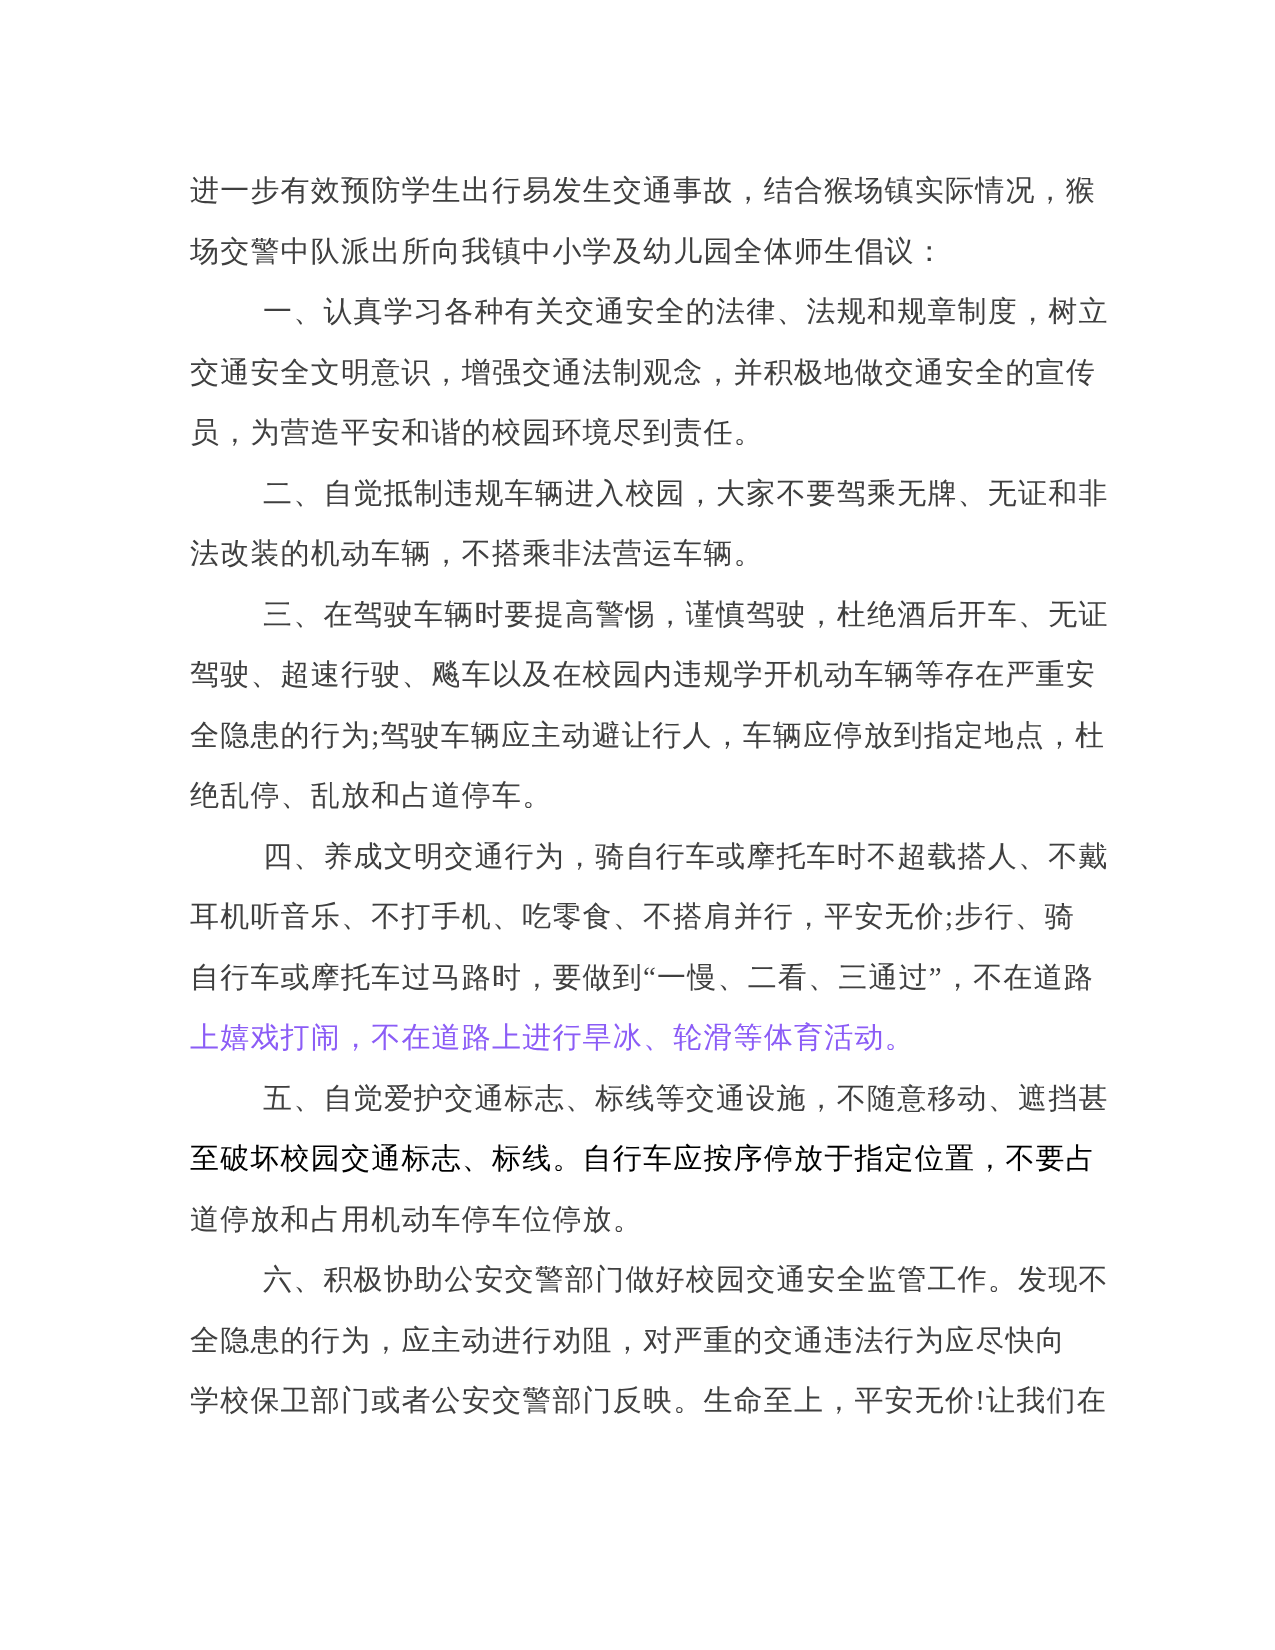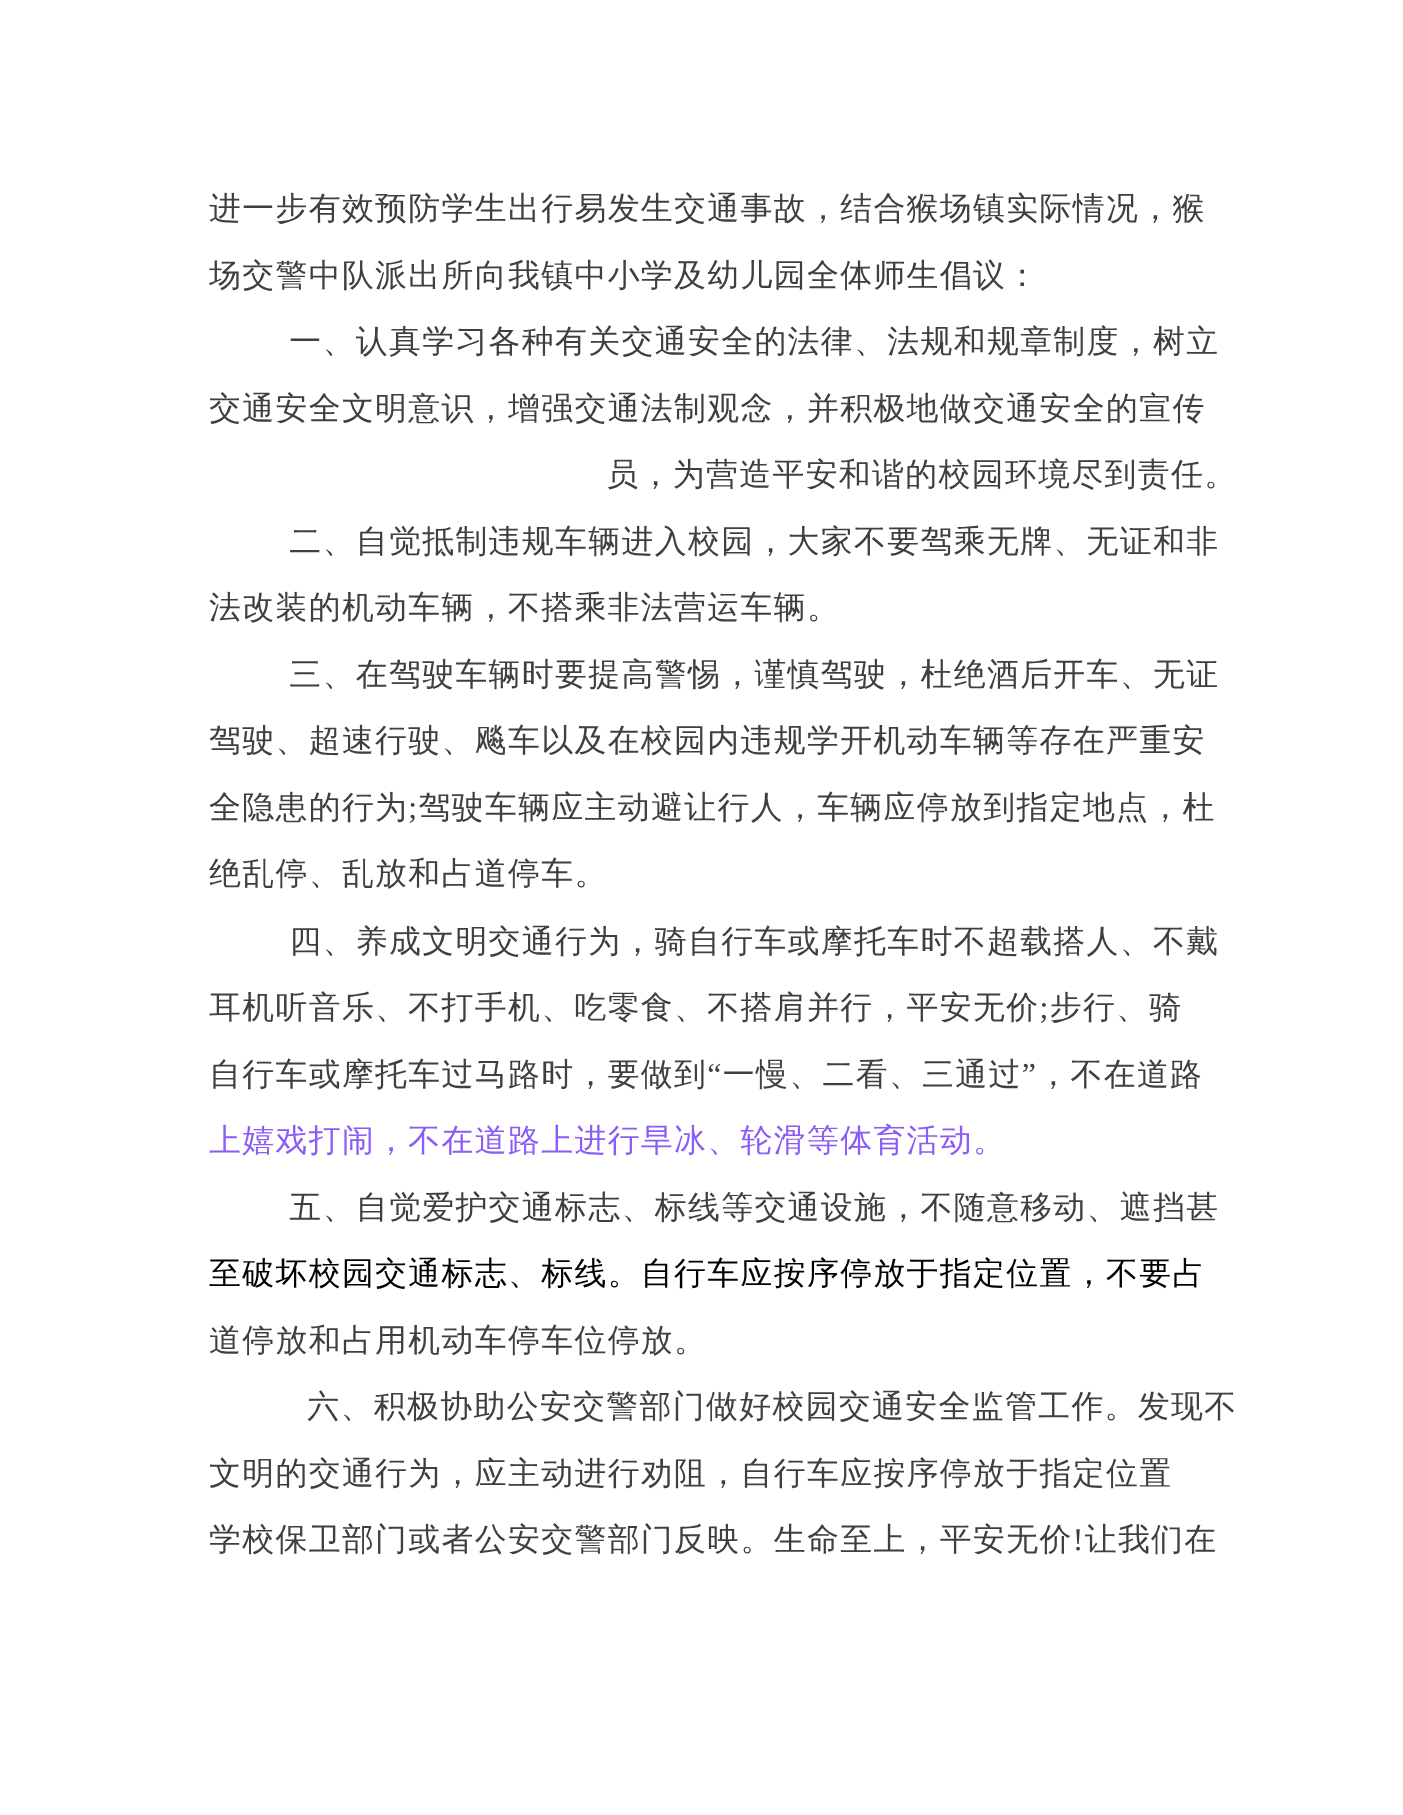--- a/index.html
+++ b/index.html
@@ -36,31 +36,31 @@
 </style>
 </head>
 <body>
 
 <div class="page" style="background: rgb(255, 255, 255);">
   <div class="text-block">
       <div class="line" style="color: rgb(63, 63, 63);">进一步有效预防学生出行易发生交通事故，结合猴场镇实际情况，猴</div>
       <div class="line" style="color: rgb(63, 63, 63);">场交警中队派出所向我镇中小学及幼儿园全体师生倡议：</div>
       <div class="line indent" style="color: rgb(63, 63, 63);">一、认真学习各种有关交通安全的法律、法规和规章制度，树立</div>
       <div class="line" style="color: rgb(63, 63, 63);">交通安全文明意识，增强交通法制观念，并积极地做交通安全的宣传</div>
-      <div class="line" style="color: rgb(63, 63, 63); text-align: right;">员，为营造平安和谐的校园环境尽到责任。</div>
+      <div class="line" style="color: rgb(63, 63, 63);">员，为营造平安和谐的校园环境尽到责任。</div>
       <div class="line indent" style="color: rgb(63, 63, 63);">二、自觉抵制违规车辆进入校园，大家不要驾乘无牌、无证和非</div>
       <div class="line" style="color: rgb(63, 63, 63);">法改装的机动车辆，不搭乘非法营运车辆。</div>
       <div class="line indent" style="color: rgb(63, 63, 63);">三、在驾驶车辆时要提高警惕，谨慎驾驶，杜绝酒后开车、无证</div>
       <div class="line" style="color: rgb(63, 63, 63);">驾驶、超速行驶、飚车以及在校园内违规学开机动车辆等存在严重安</div>
       <div class="line" style="color: rgb(63, 63, 63);">全隐患的行为;驾驶车辆应主动避让行人，车辆应停放到指定地点，杜</div>
       <div class="line" style="color: rgb(63, 63, 63);">绝乱停、乱放和占道停车。</div>
       <div class="line indent" style="color: rgb(63, 63, 63);">四、养成文明交通行为，骑自行车或摩托车时不超载搭人、不戴</div>
       <div class="line" style="color: rgb(63, 63, 63);">耳机听音乐、不打手机、吃零食、不搭肩并行，平安无价;步行、骑</div>
       <div class="line" style="color: rgb(63, 63, 63);">自行车或摩托车过马路时，要做到“一慢、二看、三通过”，不在道路</div>
       <div class="line" style="color: #8b5cf6;">上嬉戏打闹，不在道路上进行旱冰、轮滑等体育活动。</div>
       <div class="line indent" style="color: rgb(63, 63, 63);">五、自觉爱护交通标志、标线等交通设施，不随意移动、遮挡甚</div>
       <div class="line" style="color: #000000;">至破坏校园交通标志、标线。自行车应按序停放于指定位置，不要占</div>
       <div class="line" style="color: rgb(63, 63, 63);">道停放和占用机动车停车位停放。</div>
-      <div class="line indent" style="color: rgb(63, 63, 63); text-align: right;">六、积极协助公安交警部门做好校园交通安全监管工作。发现不</div>
-      <div class="line" style="color: rgb(63, 63, 63);">文明的交通行为，应主动进行劝阻，自行车应按序停放于指定位置</div>
+      <div class="line indent" style="color: rgb(63, 63, 63);">六、积极协助公安交警部门做好校园交通安全监管工作。发现不</div>
+      <div class="line" style="color: rgb(63, 63, 63);">全隐患的行为，应主动进行劝阻，对严重的交通违法行为应尽快向</div>
       <div class="line" style="color: rgb(63, 63, 63);">学校保卫部门或者公安交警部门反映。生命至上，平安无价!让我们在</div>
     </div>
 </div>
 
 </body></html>

